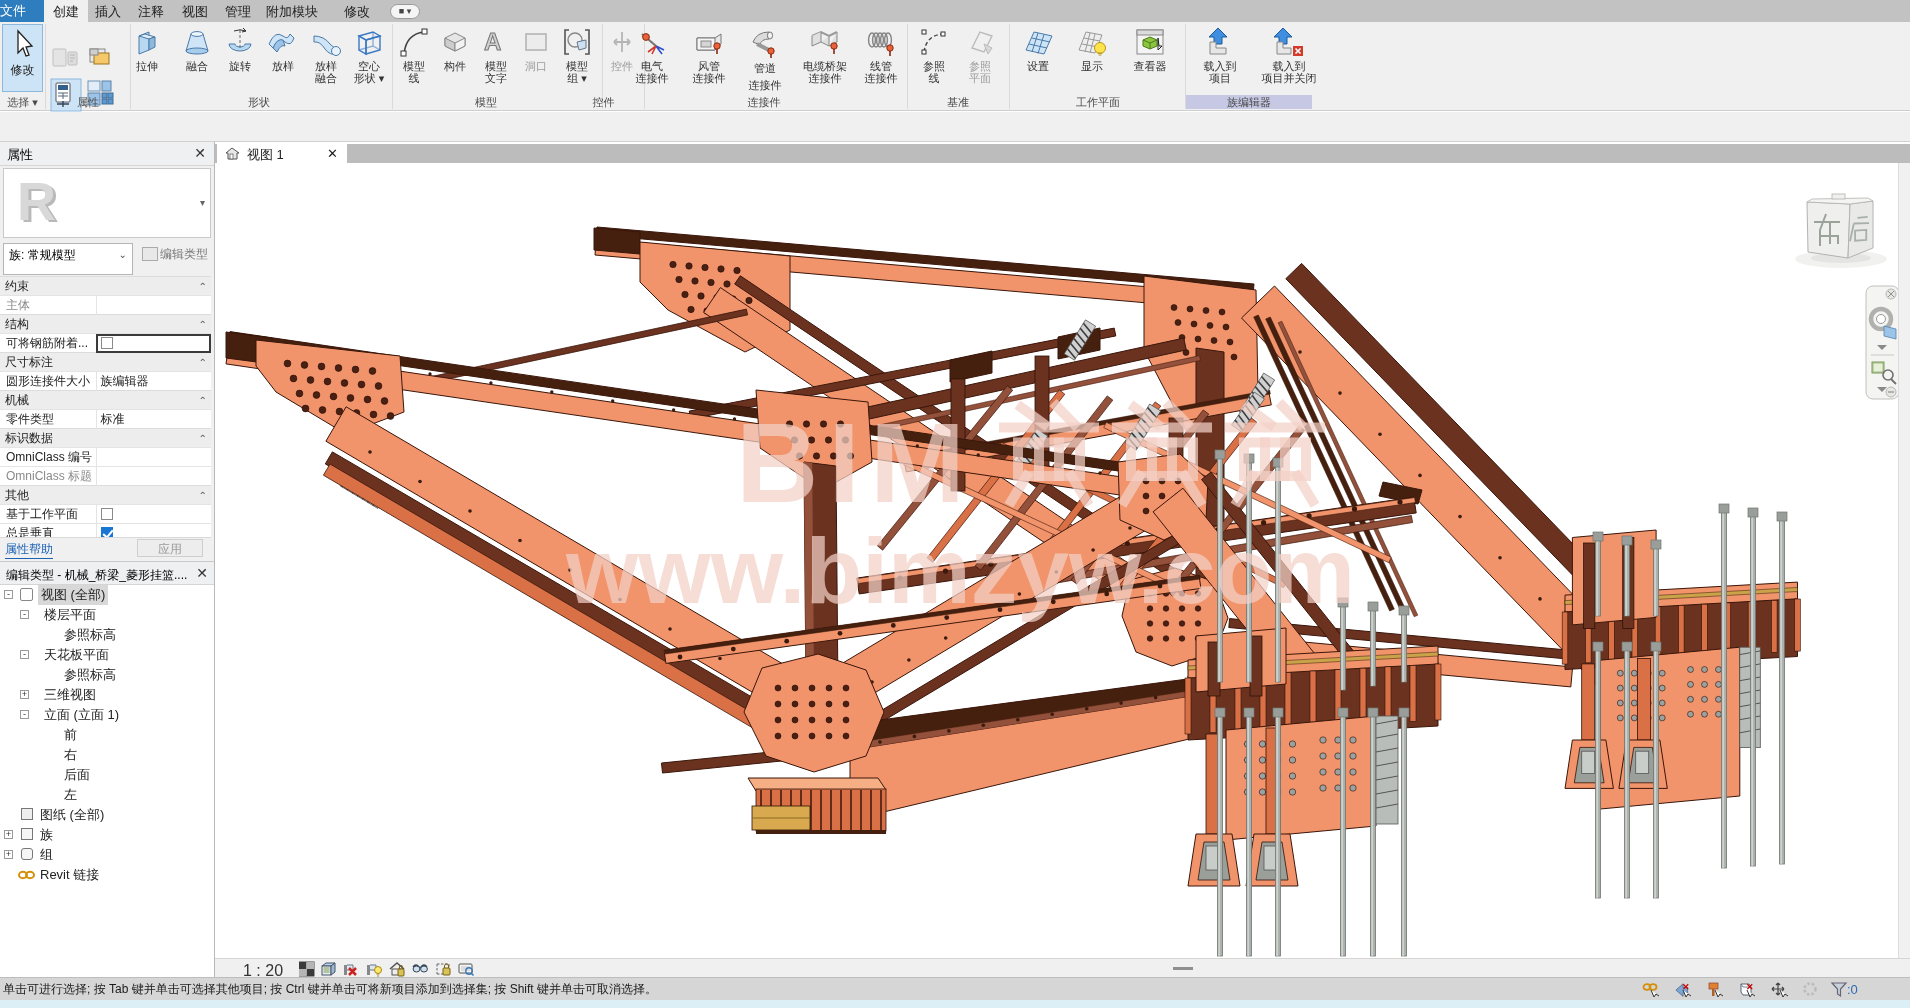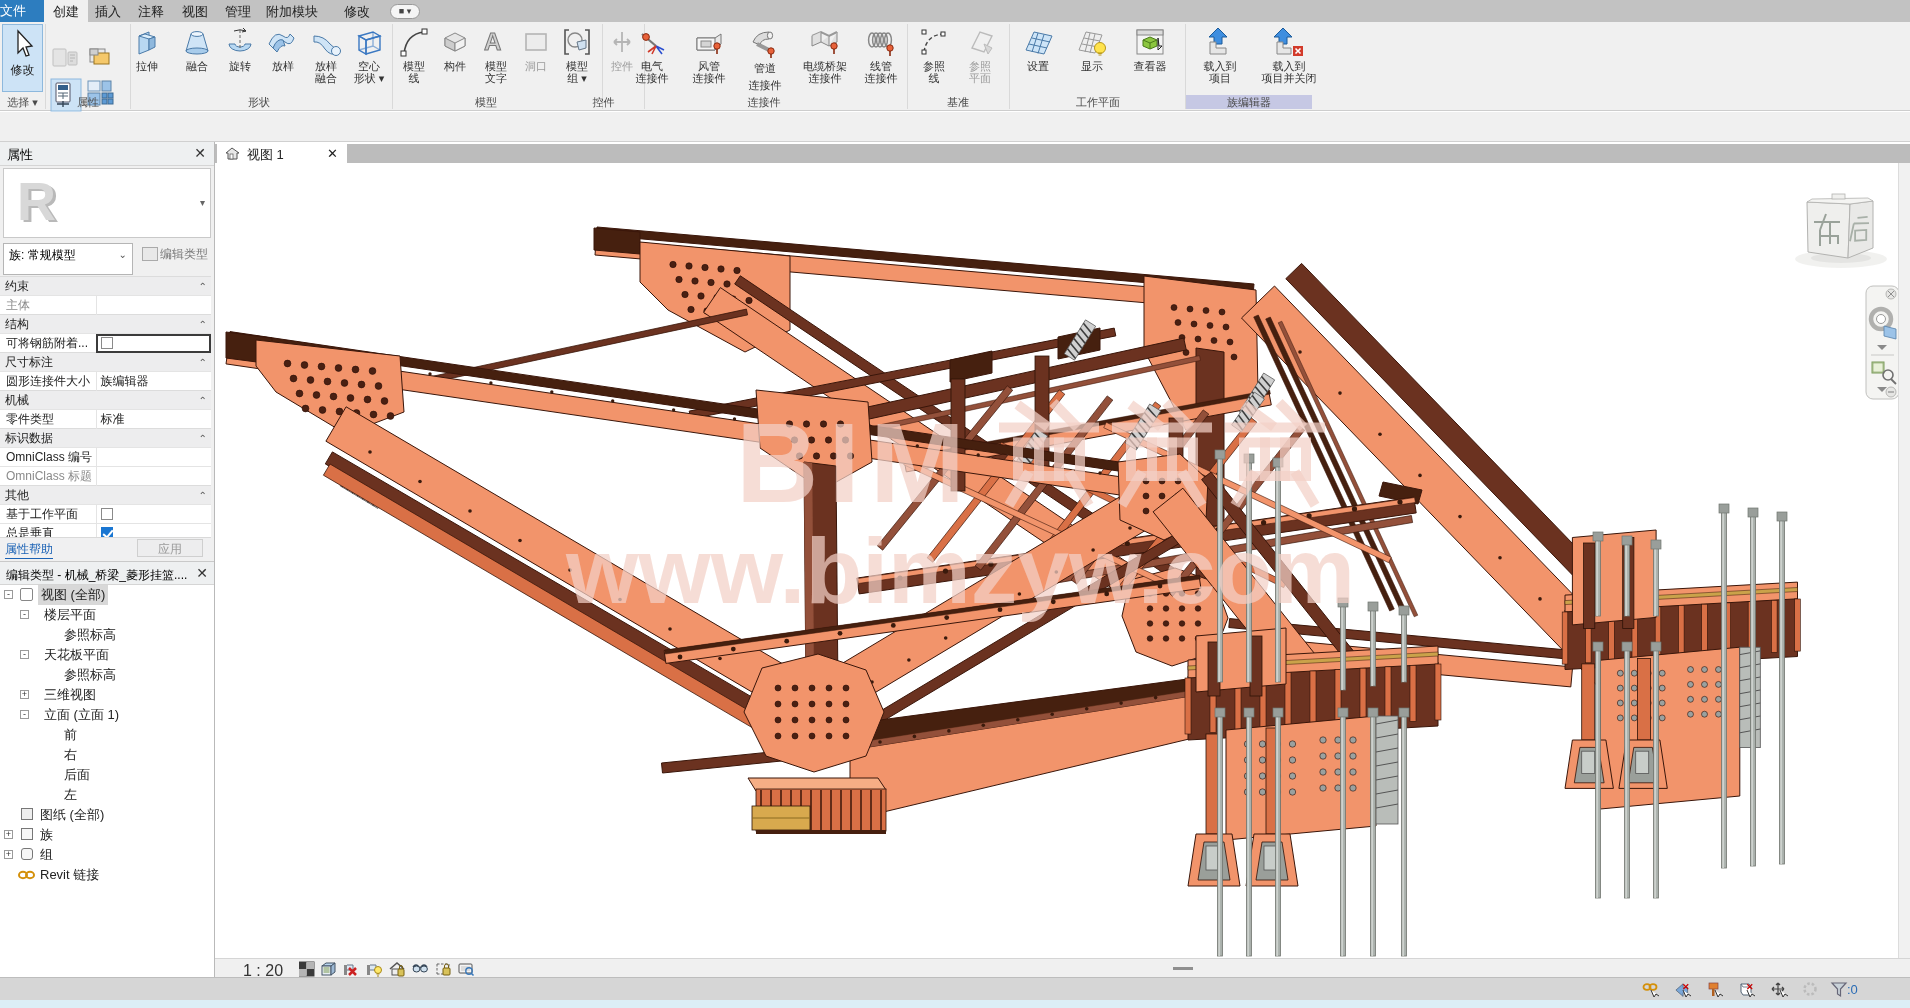--- a/index.html
+++ b/index.html
@@ -1019,21 +1019,21 @@
           </g>
  <g transform="translate(160,0)">
             <rect x="0" y="3" width="13" height="9" rx="1" fill="#f4f4f4" stroke="#555"></rect>
             <rect x="2" y="5" width="9" height="5" fill="#dcdcdc"></rect>
             <circle cx="10" cy="10" r="3.2" fill="none" stroke="#3a78b8" stroke-width="1.4"></circle>
             <path d="M12 12 l2.5 2.5" stroke="#3a78b8" stroke-width="1.6"></path>
           </g>
 </g>
       </svg>
 </div>
-<div id="statusbar">
+<div id="statusbar"><span style="margin-left:3px">单击可进行选择; 按 Tab 键并单击可选择其他项目; 按 Ctrl 键并单击可将新项目添加到选择集; 按 Shift 键并单击可取消选择。</span>
  <svg style="position:absolute;right:25px;top:2px" width="250" height="19" viewBox="0 0 250 19">
   <g font-family="Liberation Sans">
    <g transform="translate(8,2)">
             <ellipse cx="4" cy="5" rx="3.5" ry="2.8" fill="none" stroke="#d4900a" stroke-width="1.8"></ellipse>
             <ellipse cx="10" cy="5" rx="3.5" ry="2.8" fill="none" stroke="#d4900a" stroke-width="1.8"></ellipse>
             <path d="M8 8 l3 7 l2 -3 l3 2" fill="#fff" stroke="#333" stroke-width="1"></path>
           </g>
    <g transform="translate(40,2)">
             <path d="M1 9 l8 -7 v4 h5 v6 h-5 v4 z" fill="#7aa7d8" stroke="#456" stroke-width=".7" transform="scale(0.9)"></path>
             <text x="7" y="8" font-size="9" fill="#c00" font-weight="bold">✕</text>

